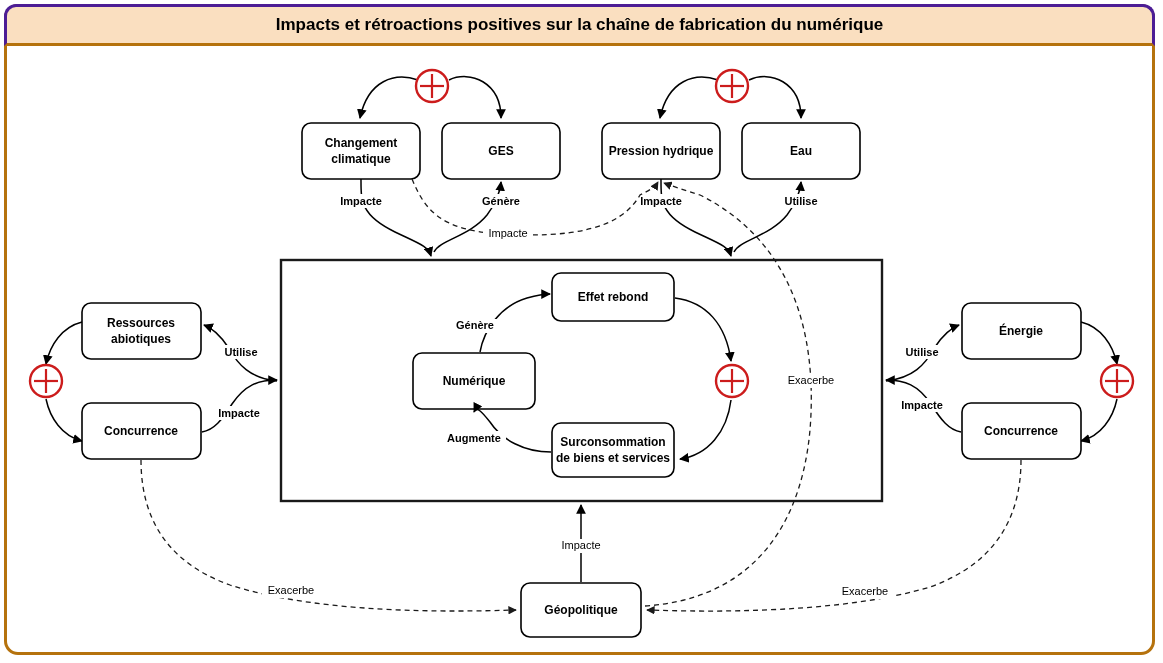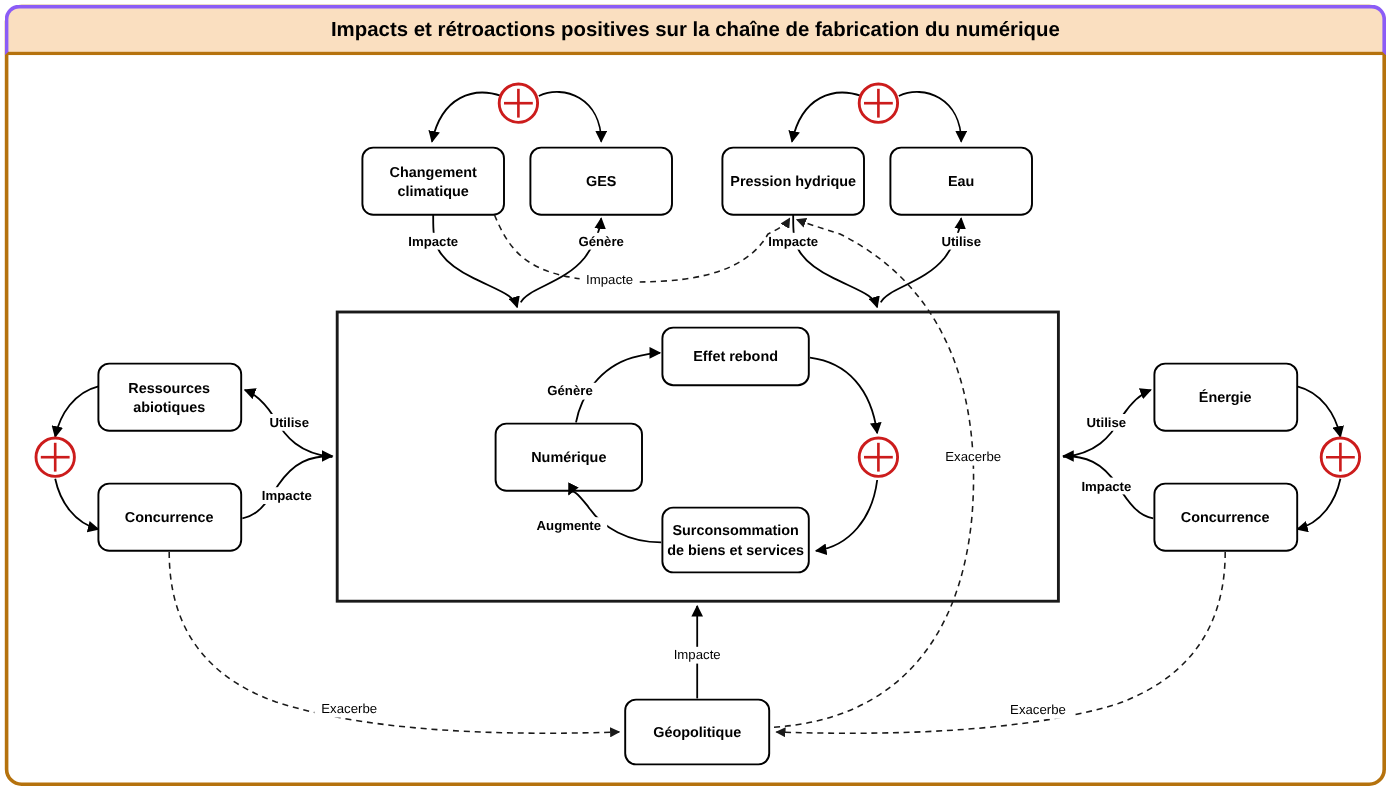--- a/index.html
+++ b/index.html
@@ -28,21 +28,21 @@
     border-radius: 14px;
     background: #ffffff;
   }
   #titlebar {
     position: absolute;
     left: 4px;
     top: 4px;
     width: 1151px;
     height: 42px;
     box-sizing: border-box;
-    border: 3px solid #8b5cf6;
+    border: 3px solid #4c1d95;
     border-bottom: 3px solid #b5720d;
     border-radius: 12px 12px 0 0;
     background: #fadfc0;
     display: flex;
     align-items: center;
     justify-content: center;
   }
   #title-text {
     font-size: 17px;
     font-weight: bold;

